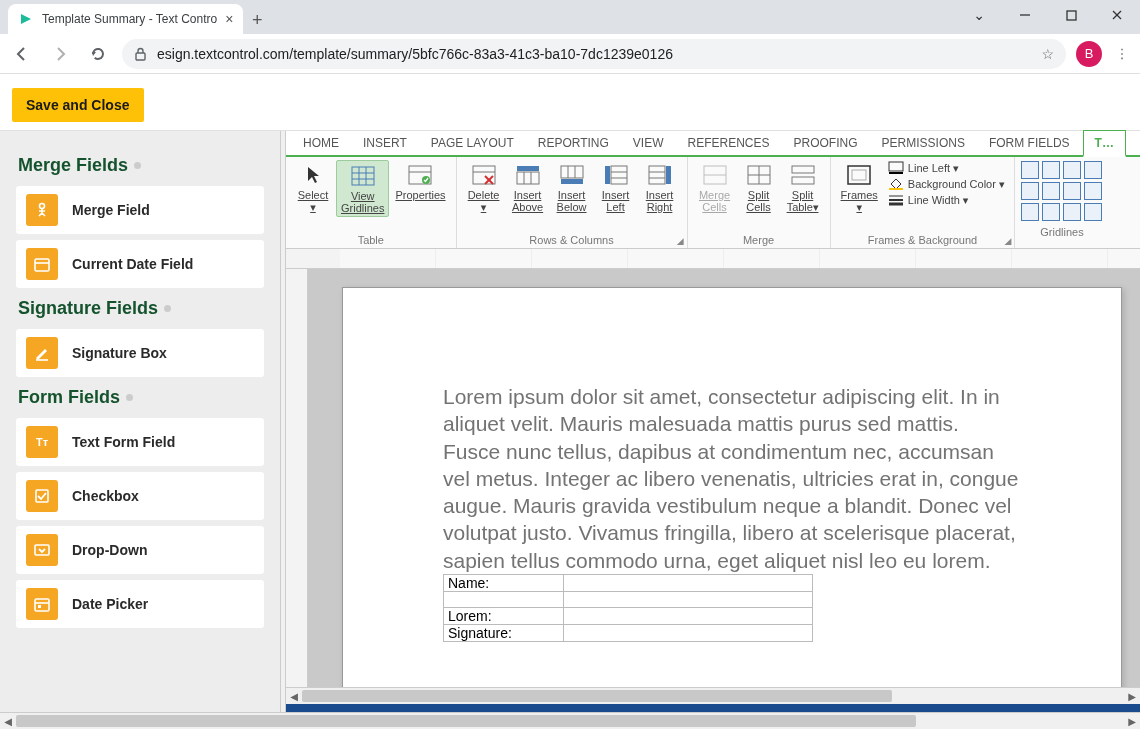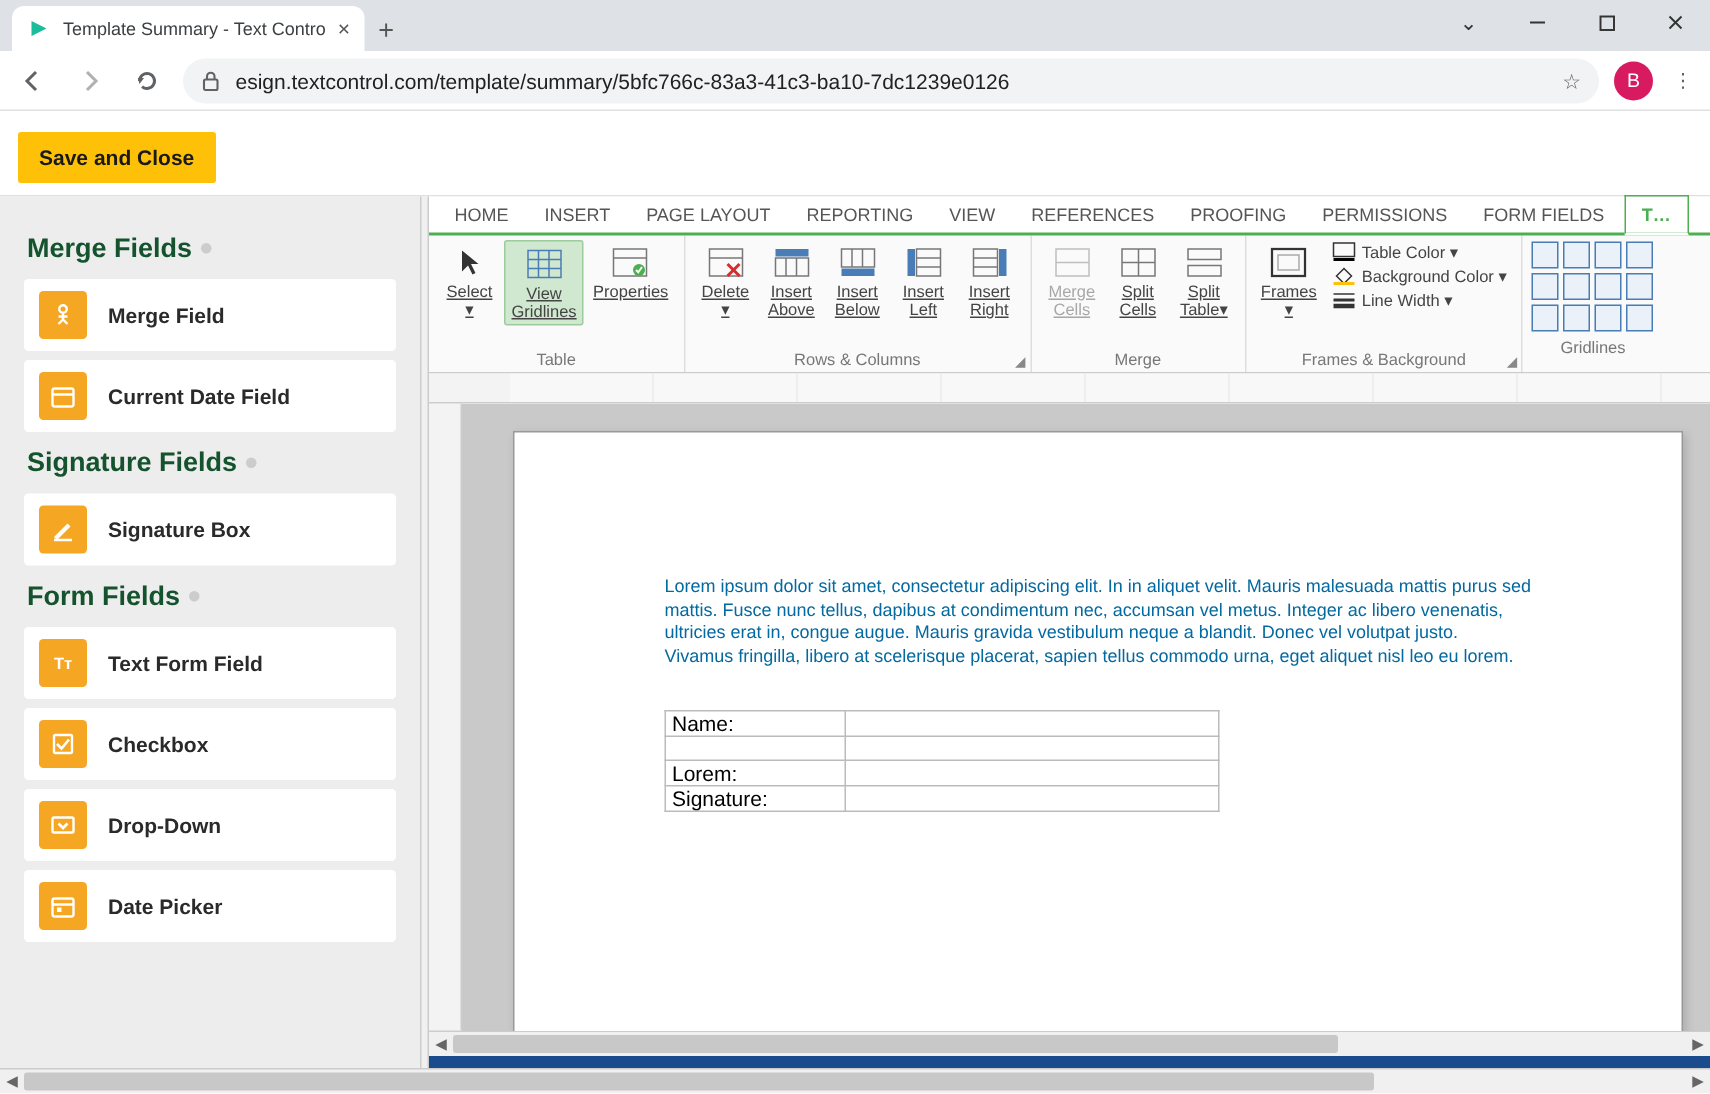--- a/index.html
+++ b/index.html
@@ -62,21 +62,21 @@
   .align-grid { display: grid; grid-template-columns: repeat(4, 18px); grid-template-rows: repeat(3, 18px); gap: 3px; padding: 4px 6px; }
   .align-cell { border: 1px solid #4a7db5; background: #eaf1f9; cursor: pointer; position: relative; }
   .dialog-launcher { position: absolute; right: 3px; bottom: 2px; font-size: 9px; color: #888; cursor: pointer; }
 
   .ruler-h { height: 20px; background: #f3f3f3; border-bottom: 1px solid #ccc; position: relative; overflow: hidden; font-size: 8px; color: #999; }
   .ruler-h .page-area { position:absolute; left: 54px; right: 0; top: 0; bottom: 0; background: repeating-linear-gradient(to right, #f8f8f8 0, #f8f8f8 95px, #eee 95px, #eee 96px); }
   .doc-area { flex: 1; display: flex; min-height: 0; }
   .ruler-v { width: 22px; background: #f3f3f3; border-right: 1px solid #ccc; }
   .canvas { flex: 1; background: #c9c9c9; overflow: auto; position: relative; }
   .paper { background: #fff; border: 1px solid #999; margin: 18px 0 0 34px; width: 780px; min-height: 500px; padding: 95px 100px 40px; box-shadow: 2px 2px 6px rgba(0,0,0,0.15); }
-  .paper p { font-size: 12px; line-height: 1.3; color: #0369a1; margin-bottom: 28px; }
+  .paper p { font-size: 21px; line-height: 1.3; color: #737373; }
   .doc-table { border-collapse: collapse; width: 370px; font-size: 14px; }
   .doc-table td { border: 1px solid #bbb; padding: 0 4px; height: 16px; vertical-align: middle; margin-top: 28px; }
   .doc-table td:first-child { width: 120px; }
 
   .hscroll { height: 17px; background: #f0f0f0; border-top: 1px solid #ccc; position: relative; }
   .hscroll .thumb { position: absolute; left: 16px; top: 2px; height: 12px; width: 590px; background: #c8c8c8; border-radius: 2px; }
   .hscroll .arrow { position: absolute; top: 0; width: 16px; height: 16px; display: flex; align-items: center; justify-content: center; color: #666; font-size: 10px; cursor: pointer; }
   .hscroll .arrow.right { right: 0; }
   .statusbar { height: 8px; background: #1a4b8c; }
 
@@ -418,21 +418,21 @@
                 </div>
               <div class="lbl">Frames
 ▾</div>
             </div>
             <div class="ribbon-stack">
               <div class="ribbon-small-row">
                 <svg width="16" height="14">
                     <rect x="1" y="1" width="14" height="9" fill="none" stroke="#333"></rect>
                     <rect x="1" y="11" width="14" height="2" fill="#000"></rect>
                   </svg>
-                <span>Table Color ▾</span>
+                <span>Line Left ▾</span>
               </div>
               <div class="ribbon-small-row">
                 <svg width="16" height="14">
                     <path d="M3 7 L8 2 L13 7 L8 12 Z" fill="none" stroke="#333"></path>
                     <rect x="1" y="11" width="14" height="2" fill="#ffc107"></rect>
                   </svg>
                 <span>Background Color ▾</span>
               </div>
               <div class="ribbon-small-row">
                 <svg width="16" height="14">

